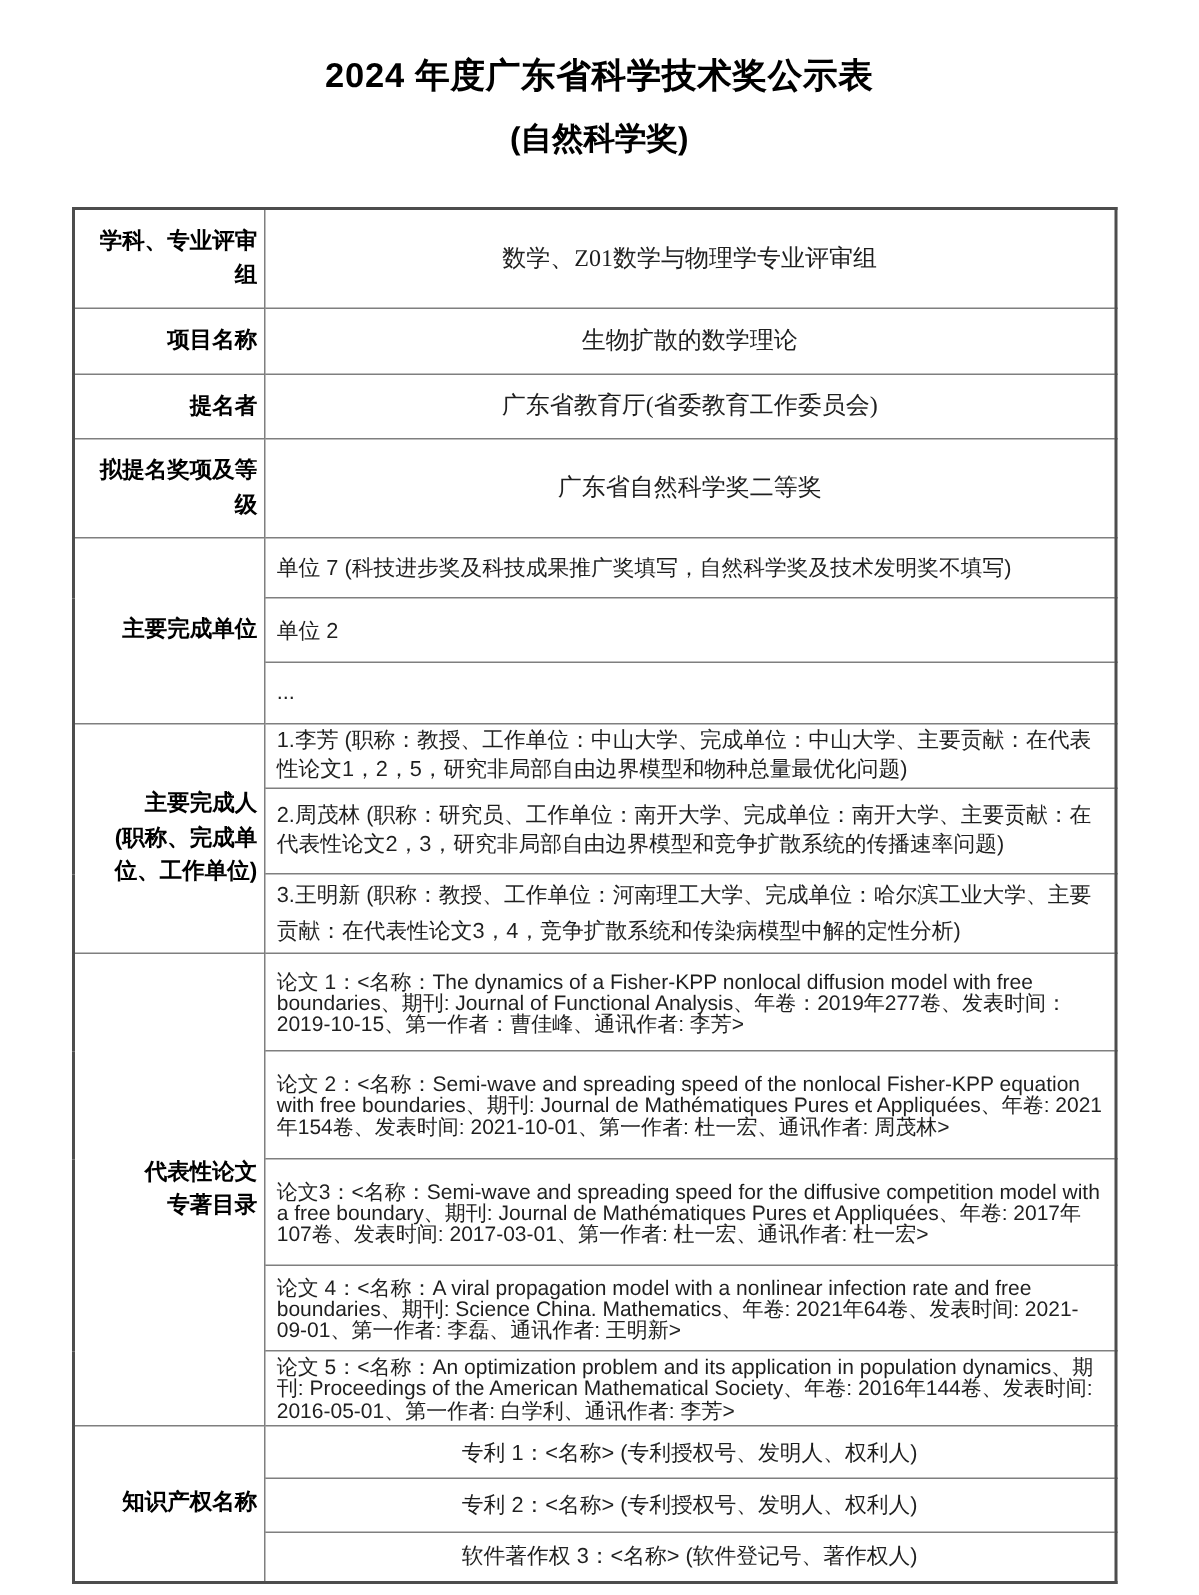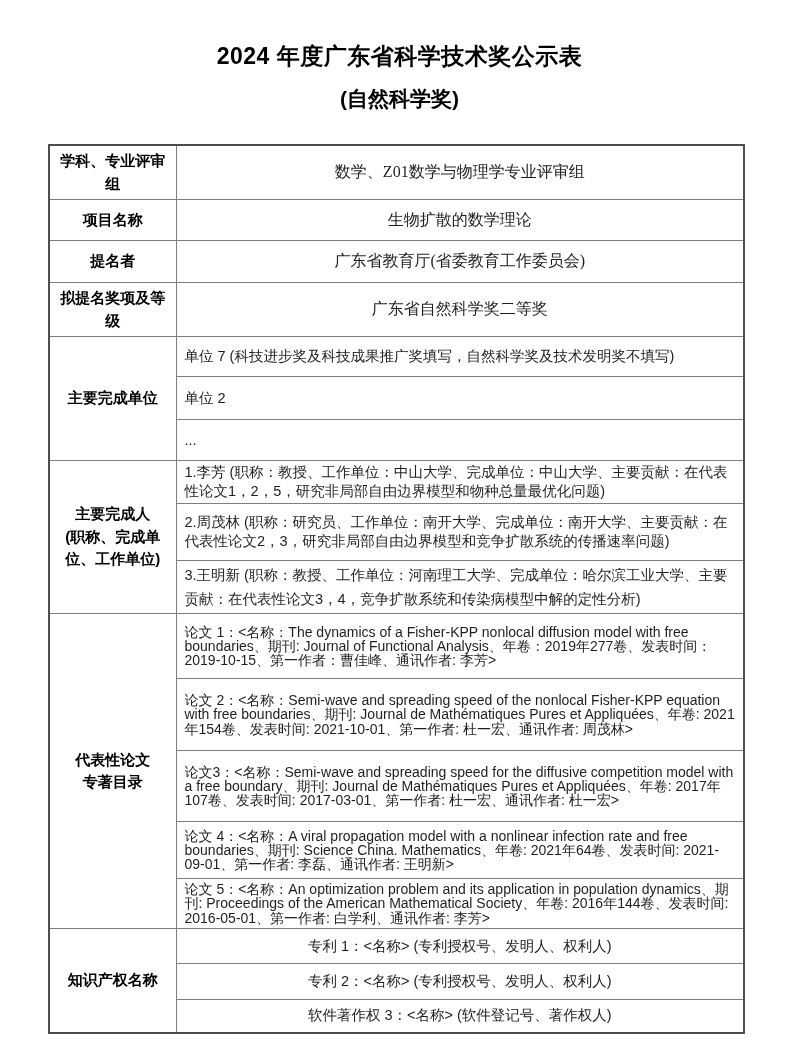--- a/index.html
+++ b/index.html
@@ -12,21 +12,21 @@
     width: 799px;
     height: 1063px;
     background: #ffffff;
     font-family: "Liberation Sans", "DejaVu Sans", sans-serif;
     color: #1f1f1f;
     box-sizing: border-box;
     padding-top: 34px;
     overflow: hidden;
   }
   .title-line1 {
-    margin: 6px;
+    margin: 0;
     text-align: center;
     font-size: 23px;
     line-height: 32px;
     font-weight: bold;
     color: #000000;
     letter-spacing: 0.5px;
   }
   .title-line2 {
     margin: 12px;
     text-align: center;
@@ -48,24 +48,24 @@
     border: 1px solid #7f7f7f;
     padding: 2px 8px;
     vertical-align: middle;
     box-sizing: border-box;
     overflow: hidden;
   }
   table.award th {
     font-weight: bold;
     color: #000000;
     font-size: 15px;
-    text-align: center;
+    text-align: right;
     white-space: pre-line;
     line-height: 1.5;
-    padding: 4px 4px;
+    padding: 10px 4px;
   }
   th.lh-wide   { line-height: 2.4; }
   th.lh-med    { line-height: 1.75; }
   td.val-serif {
     font-family: "Liberation Serif", "DejaVu Serif", serif;
     font-size: 16px;
     text-align: center;
   }
   td.unit-cell {
     font-size: 14.5px;

